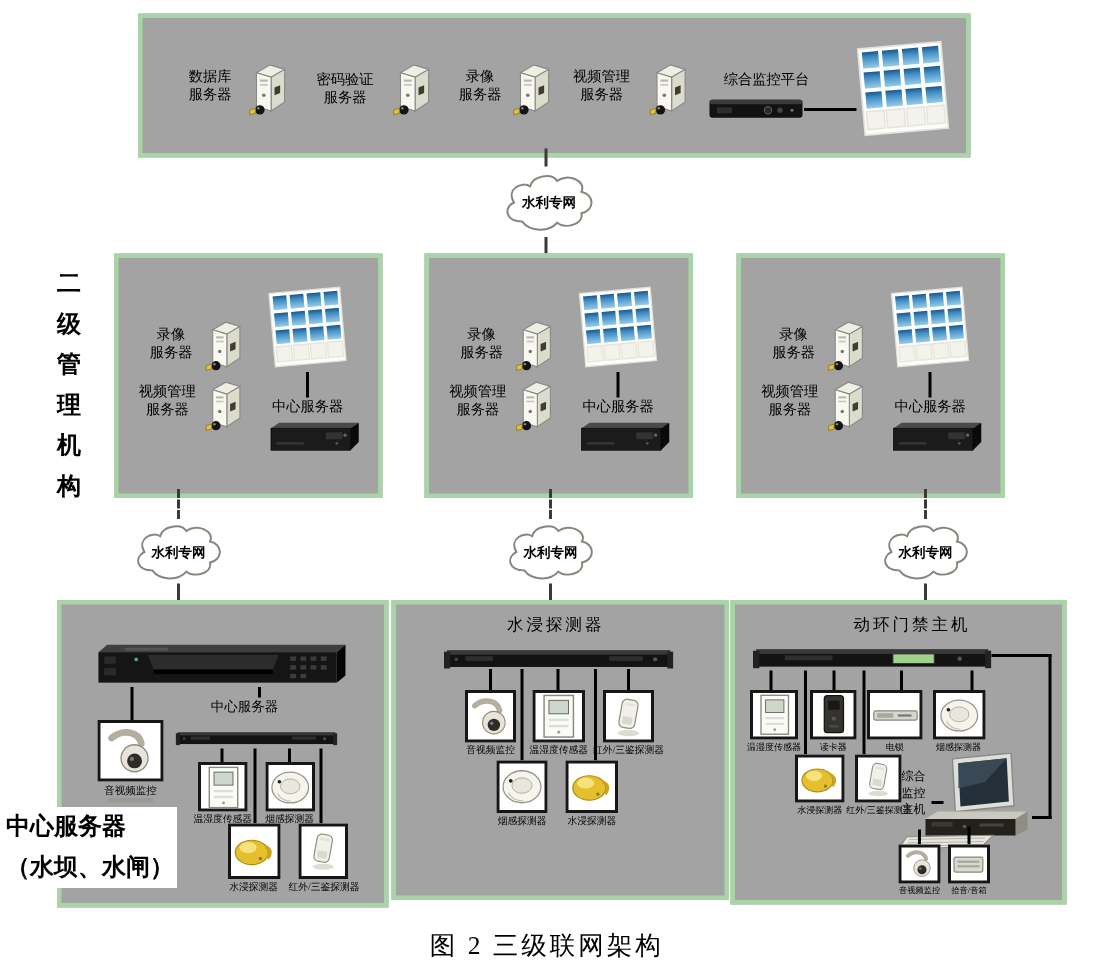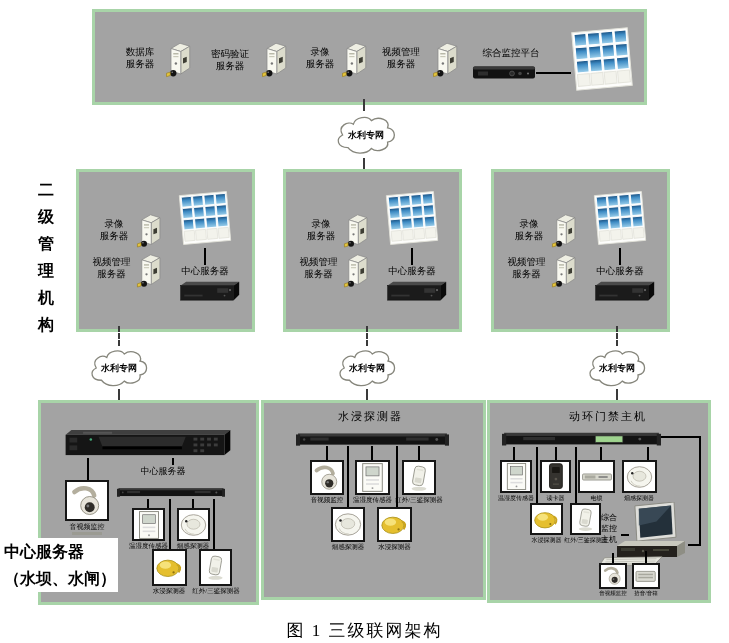--- a/index.html
+++ b/index.html
@@ -502,15 +502,15 @@
     </div>
     <div class="dev" style="left:142px;top:160px;width:28px;height:26px;">
       <svg class="ico" style="width:24px;height:20px;">
           <use href="#i-spk"></use>
         </svg>
     </div>
     <div class="lbl" style="left:99px;top:187px;width:48px;font-size:5.5px;">音视频监控</div>
     <div class="lbl" style="left:134px;top:187px;width:44px;font-size:5.5px;">拾音/音箱</div>
   </div>
 
-  <div class="caption" style="top:619px;">图 1 三级联网架构</div>
+  <div class="caption" style="top:619px;">图 2 三级联网架构</div>
 
 </div>
 
 </body></html>

